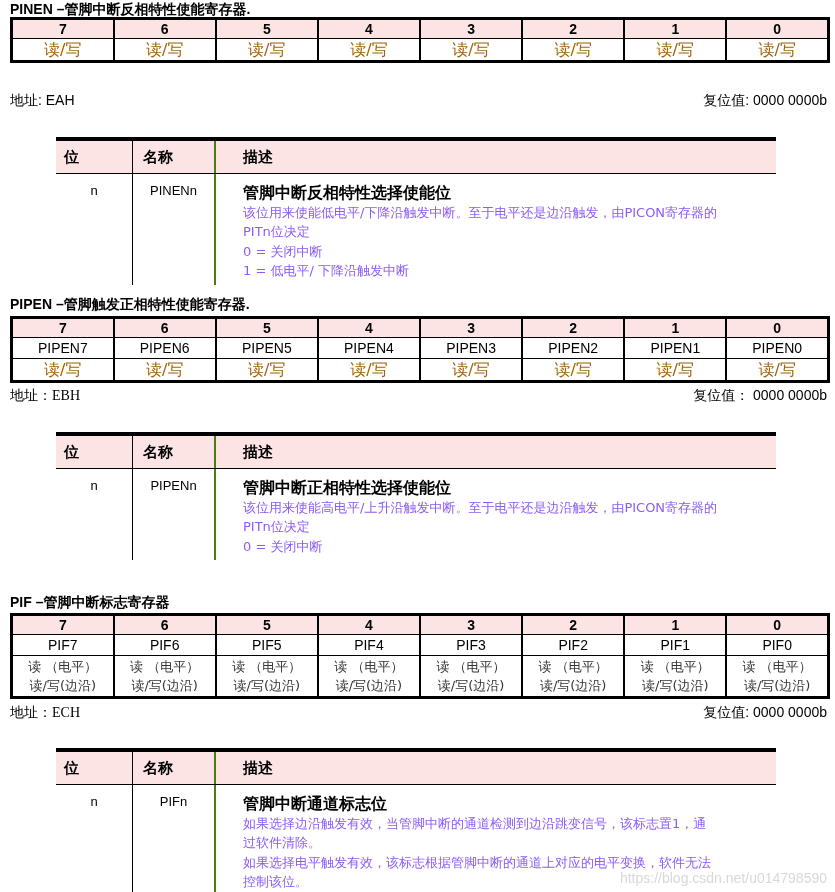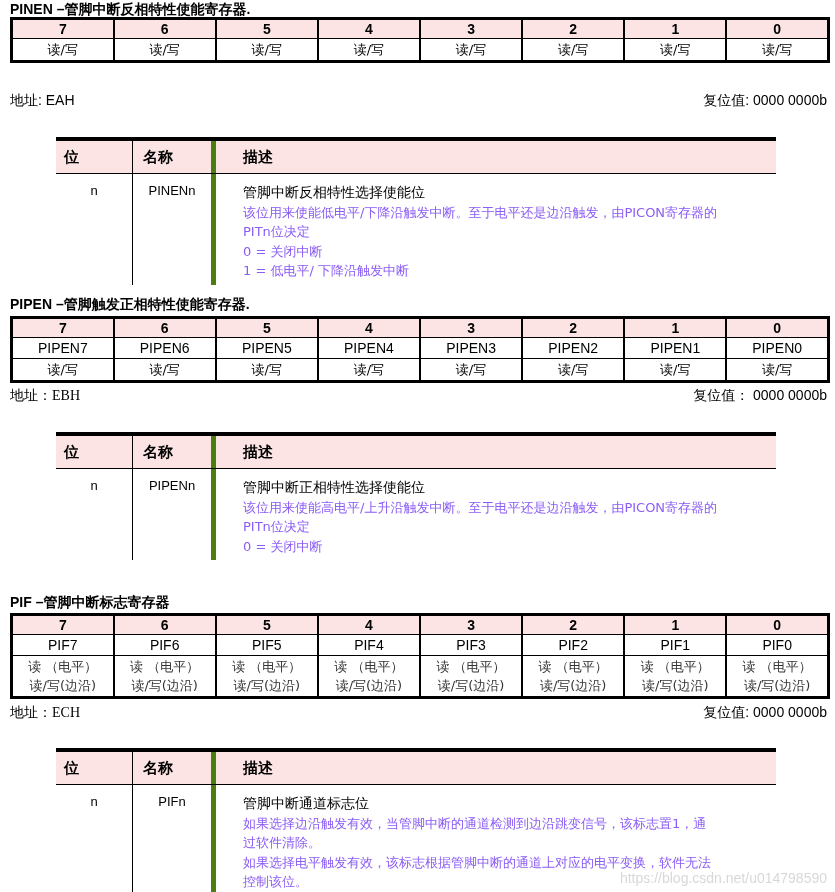--- a/index.html
+++ b/index.html
@@ -14,45 +14,45 @@
   table.reg {
     position: absolute; left: 10px; width: 820px; border-collapse: collapse;
     border: 3px solid #000; table-layout: fixed;
   }
   table.reg td {
     border: 1px solid #000; text-align: center; padding: 0; font-size: 14px;
     border-left: 2px solid #000;
   }
   table.reg tr.bits td { background: #fde4e4; font-weight: bold; height: 18px; line-height: 18px; }
   table.reg tr.names td { height: 20px; line-height: 20px; }
-  table.reg tr.access td { height: 21px; line-height: 20px; color: #000000; font-family: "DejaVu Sans", sans-serif; font-size: 13px; margin-top: 32px; }
+  table.reg tr.access td { height: 21px; line-height: 20px; color: #a16207; font-family: "DejaVu Sans", sans-serif; font-size: 16px; margin-top: 32px; }
   table.reg tr.access2 td { height: 40px; line-height: 19px; color: #333; font-family: "DejaVu Sans", sans-serif; font-size: 13px; }
   .addr, .reset {
     position: absolute; font-size: 14px; line-height: 16px; white-space: nowrap;
   }
   .addr { left: 10px; }
   .reset { right: 8px; }
   .addr.serif { font-family: "DejaVu Sans", sans-serif; }
   .addr.serif .v { font-family: "Liberation Serif", serif; }
 
   .desc {
     position: absolute; left: 56px; width: 720px;
   }
   .desc .hdr {
     height: 32px; background: #fde4e4; border-top: 4px solid #000; border-bottom: 1px solid #000;
     display: flex; font-weight: bold; font-size: 15px; line-height: 32px;
   }
   .desc .col1 { width: 77px; border-right: 1px solid #000; padding-left: 8px; box-sizing: border-box; }
-  .desc .col2 { width: 83px; border-right: 5px solid #4d7c0f; padding-left: 10px; box-sizing: border-box; }
+  .desc .col2 { width: 83px; border-right: 2px solid #4d7c0f; padding-left: 10px; box-sizing: border-box; }
   .desc .col3 { flex: 1; padding-left: 7px; box-sizing: border-box; margin-left: 20px; }
   .desc .body { display: flex; }
   .desc .body .col1 { text-align: center; padding-left: 0; padding-top: 9px; font-size: 13px; }
   .desc .body .col2 { text-align: center; padding-left: 0; padding-top: 9px; font-size: 13px; }
   .desc .body .col3 { padding-top: 9px; font-size: 13px; line-height: 19.5px; padding-bottom: 4px; }
-  .desc .body .col3 .t { font-weight: normal; font-family: "DejaVu Sans", sans-serif; font-size: 14px; }
+  .desc .body .col3 .t { font-weight: bold; font-family: "DejaVu Sans", sans-serif; font-size: 16px; }
   .desc .body .col3 .l { color: #8b5cf6; font-family: "DejaVu Sans", sans-serif; font-size: 13px; }
   .watermark {
     position: absolute; right: 8px; bottom: 6px; font-size: 14px; color: #d8d8d8; white-space: nowrap;
   }
 </style>
 </head>
 <body>
 
 <div class="sec-title" style="top:1px">PINEN –管脚中断反相特性使能寄存器.</div>
 <table class="reg" style="top:17px">

